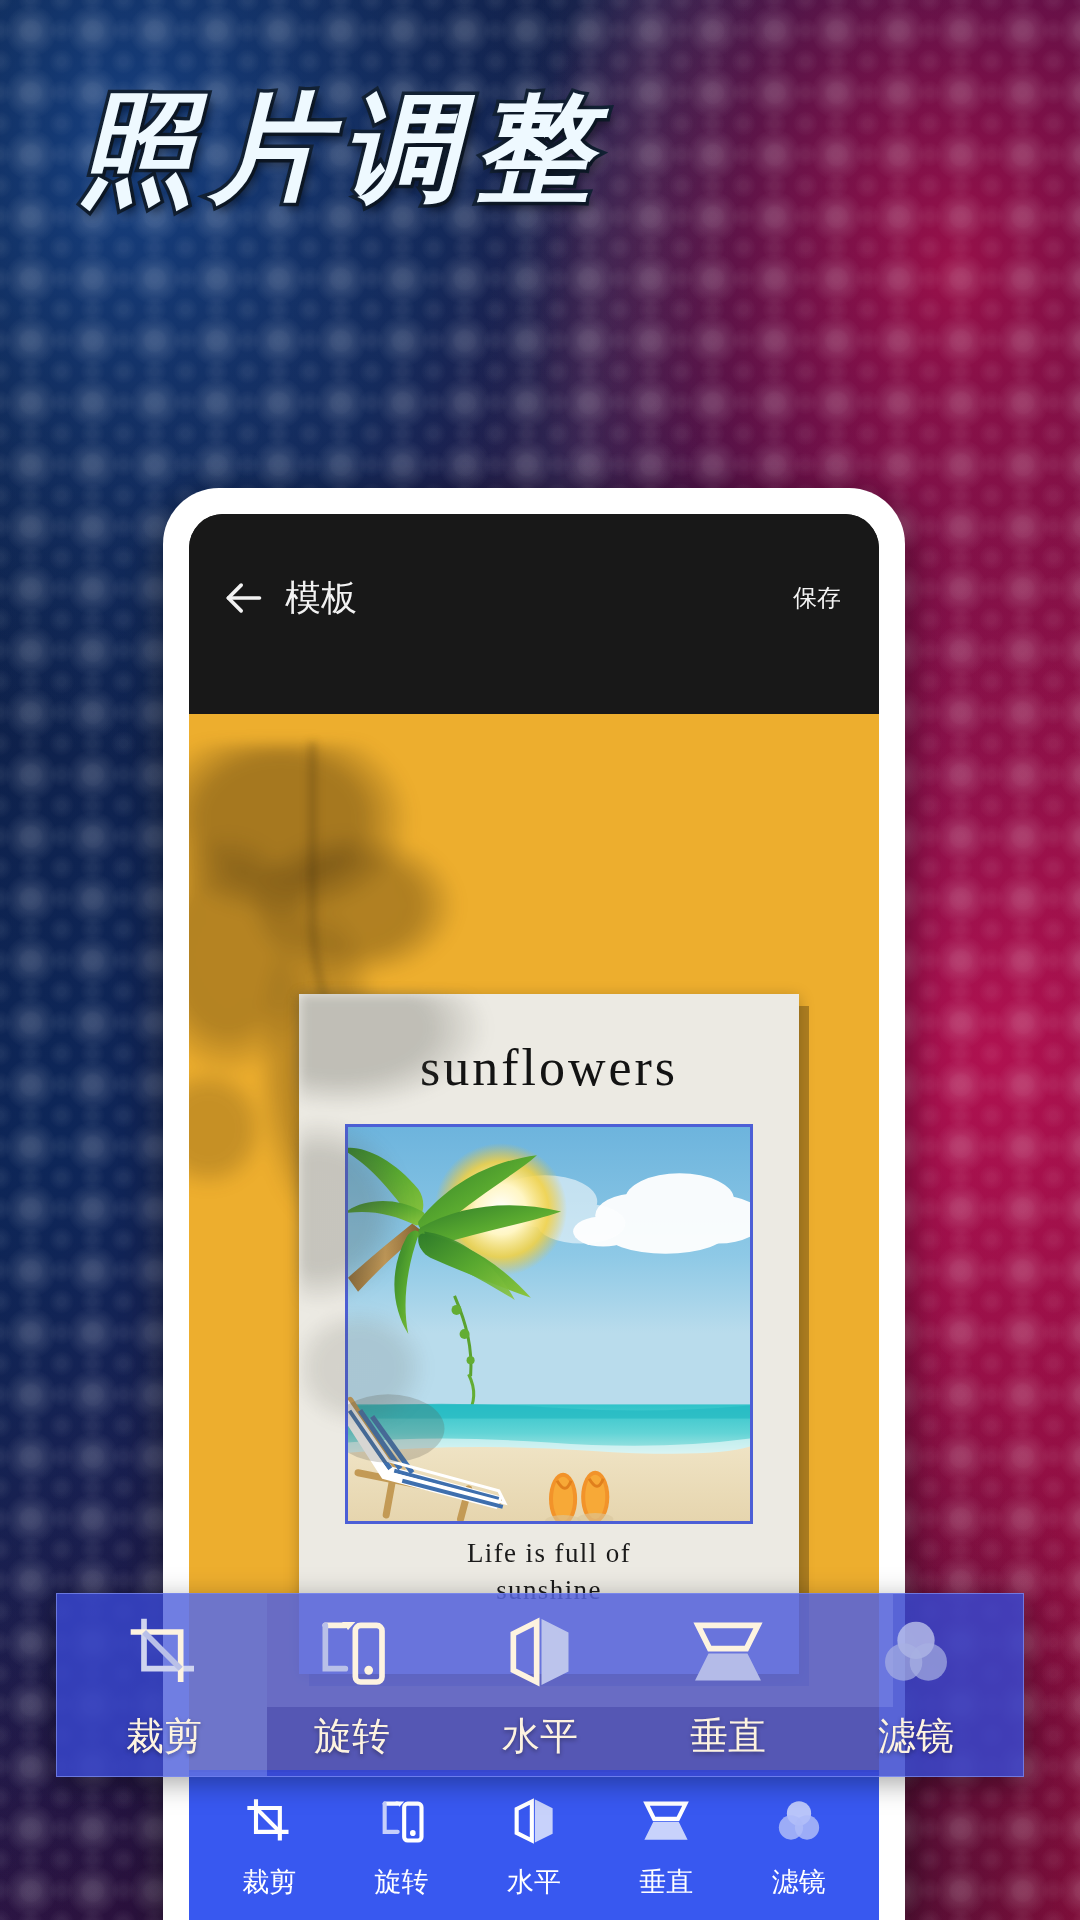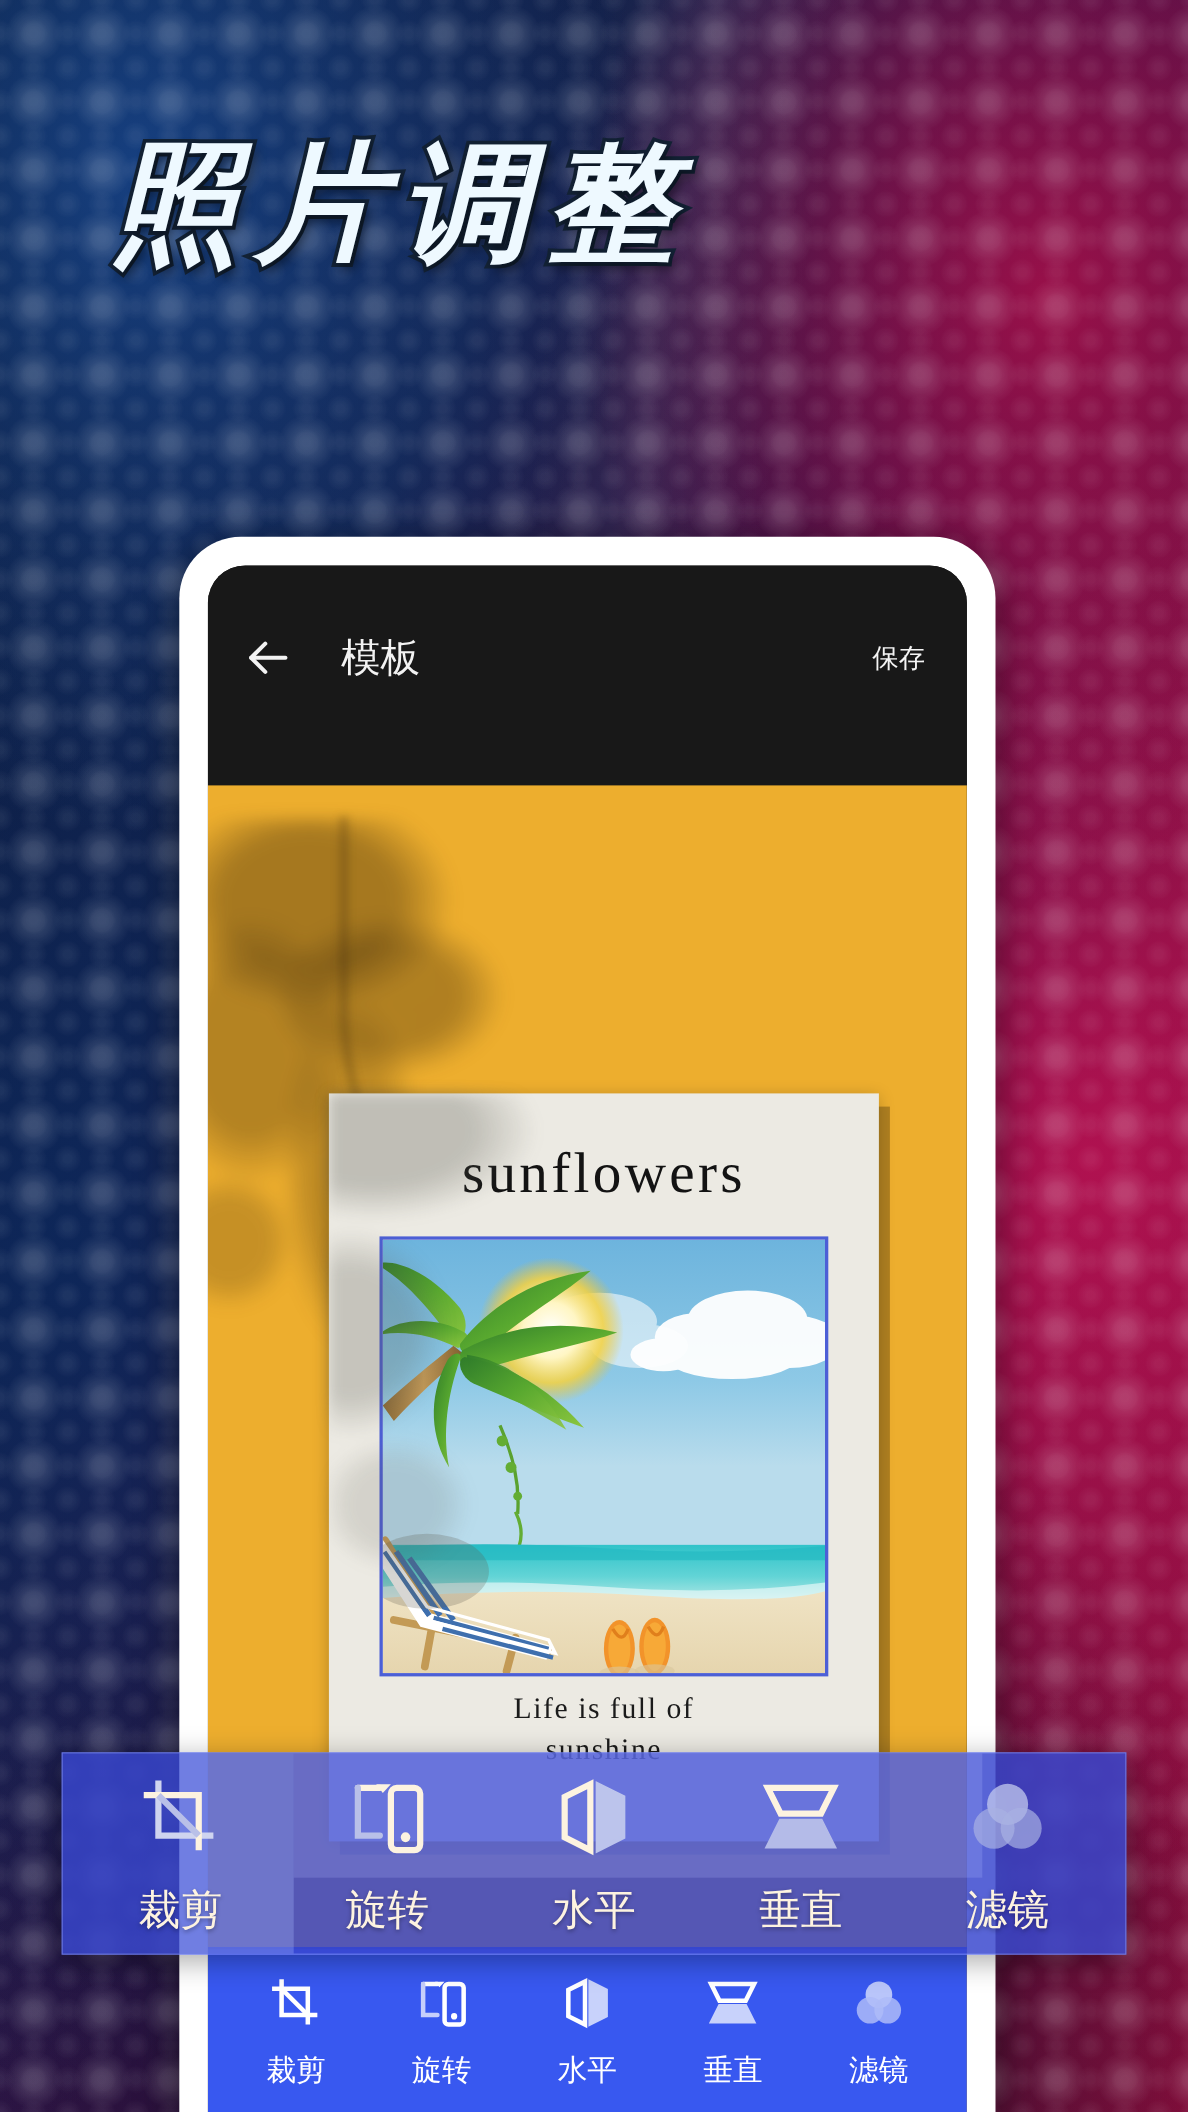--- a/index.html
+++ b/index.html
@@ -34,33 +34,32 @@
     opacity: .85;
   }
   #sheen {
     position: absolute; inset: 0;
     background: linear-gradient(100deg, rgba(255,255,255,0) 38%, rgba(255,255,255,.06) 46%, rgba(255,255,255,0) 55%);
   }
 
   
   #title {
     position: absolute; left: 0; right: 0; top: 96px;
-    text-align: left; padding-left: 100px;
-    font-family: Liberation Serif, serif;
+    text-align: left; padding-left: 78px;
+    font-family: Liberation Mono, monospace;
     font-size: 118px;
     font-weight: bold;
     font-style: italic;
     letter-spacing: 14px;
     color: #eef9ff;
     -webkit-text-stroke: 7px #132235;
     paint-order: stroke fill;
     text-shadow: 0 0 2px #132235, 4px 6px 10px rgba(0,0,0,.45);
     line-height: 1.05;
     white-space: nowrap;
-    margin-top: 28px;
   }
 
   
   #phone {
     position: absolute;
     left: 163px; top: 488px;
     width: 742px; height: 1432px;
     background: #ffffff;
     border-radius: 56px 56px 0 0;
     box-shadow: 0 10px 40px rgba(0,0,0,.45);
@@ -84,21 +83,20 @@
     position: absolute; left: 0; right: 0; top: 52px;
     height: 64px;
     display: flex; align-items: center; justify-content: space-between;
     padding: 0 32px;
   }
   #back-group { display: flex; align-items: center; gap: 20px; }
   .back-arrow { width: 44px; height: 44px; display:block; }
   #header-title {
     font-size: 36px; color: #f2f2f2; font-weight: 400;
     font-family: "DejaVu Sans", sans-serif;
-    margin-left: 25px;
   }
   #save-btn {
     font-size: 24px; color: #f4f4f4;
     font-family: "DejaVu Sans", sans-serif;
     padding: 4px 6px;
   }
 
   
   #stage {
     position: absolute; left: 0; right: 0; top: 200px; bottom: 0;

